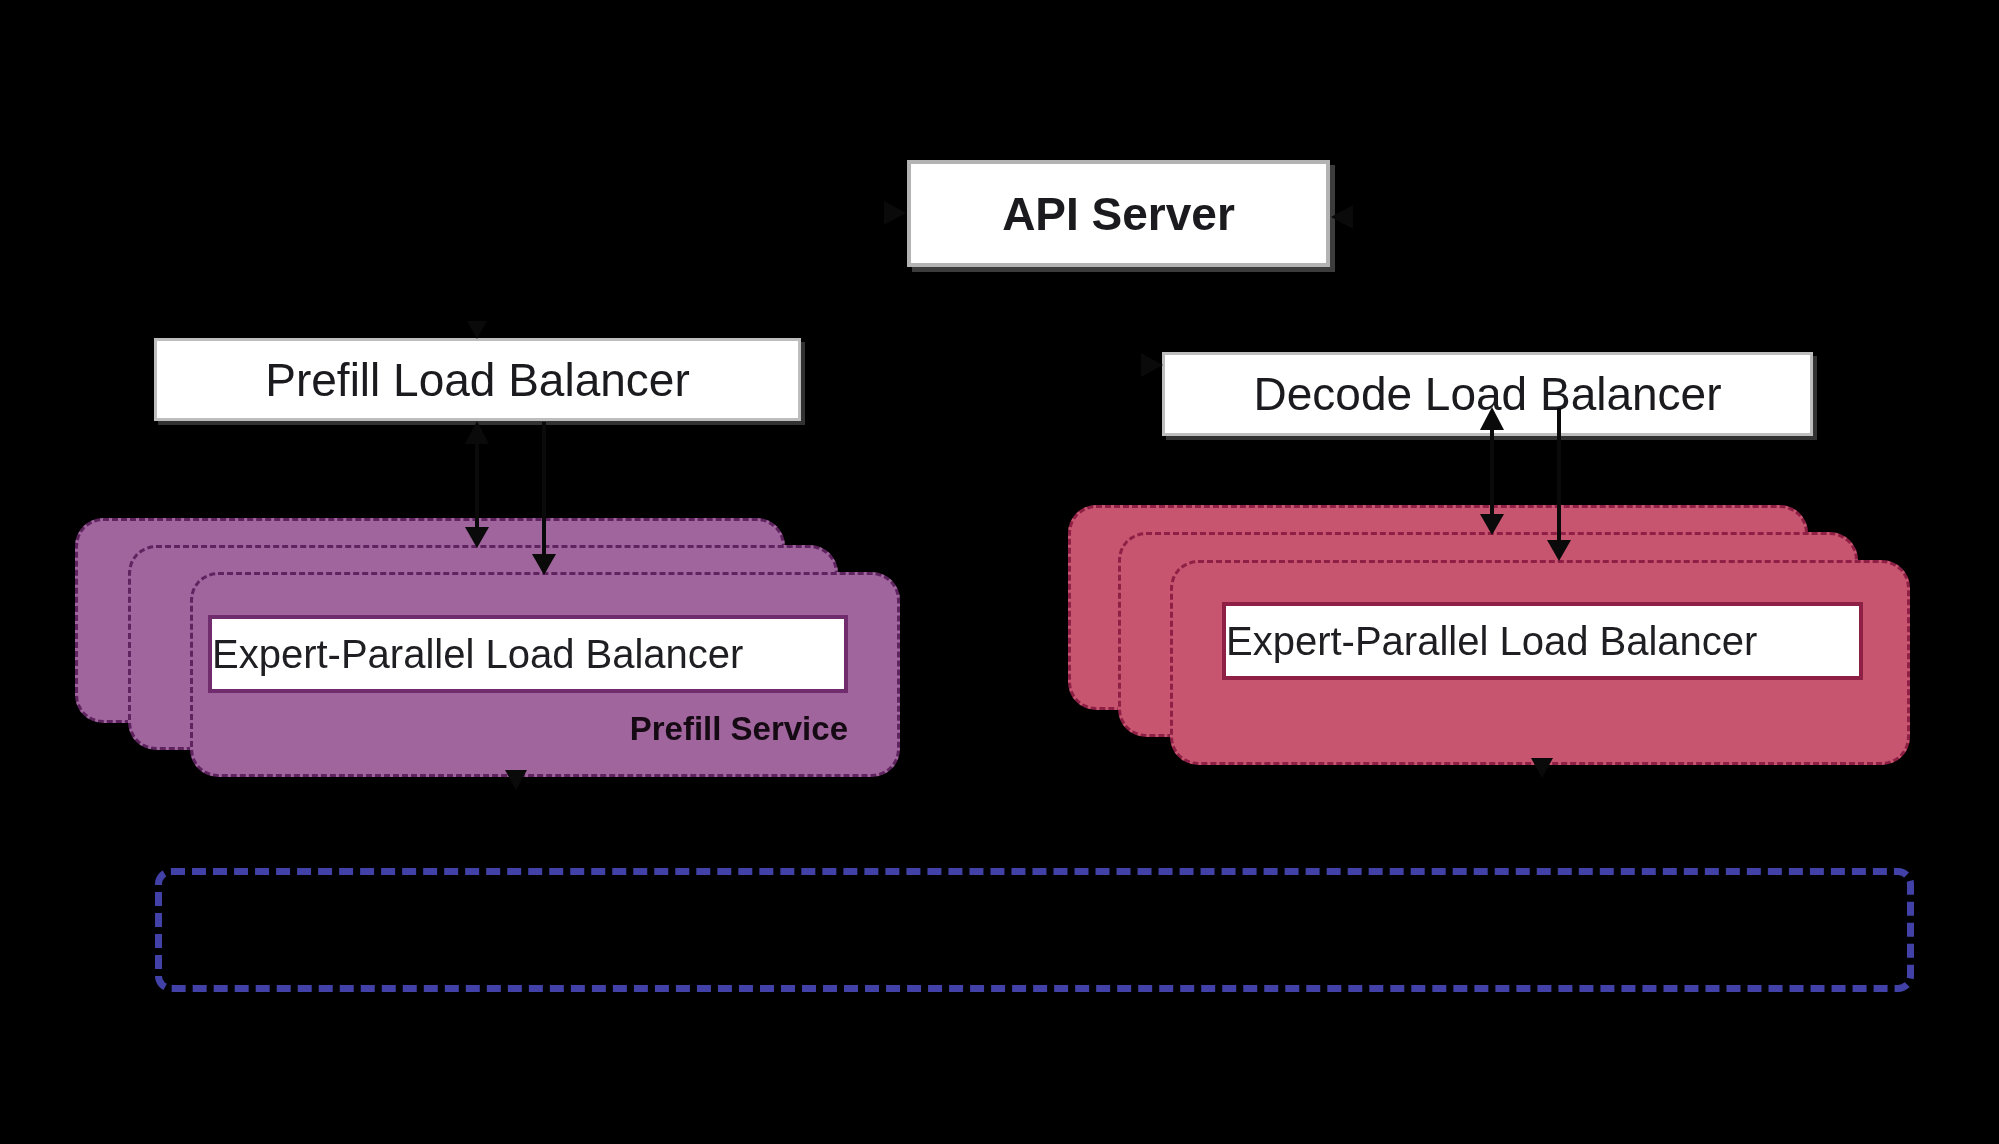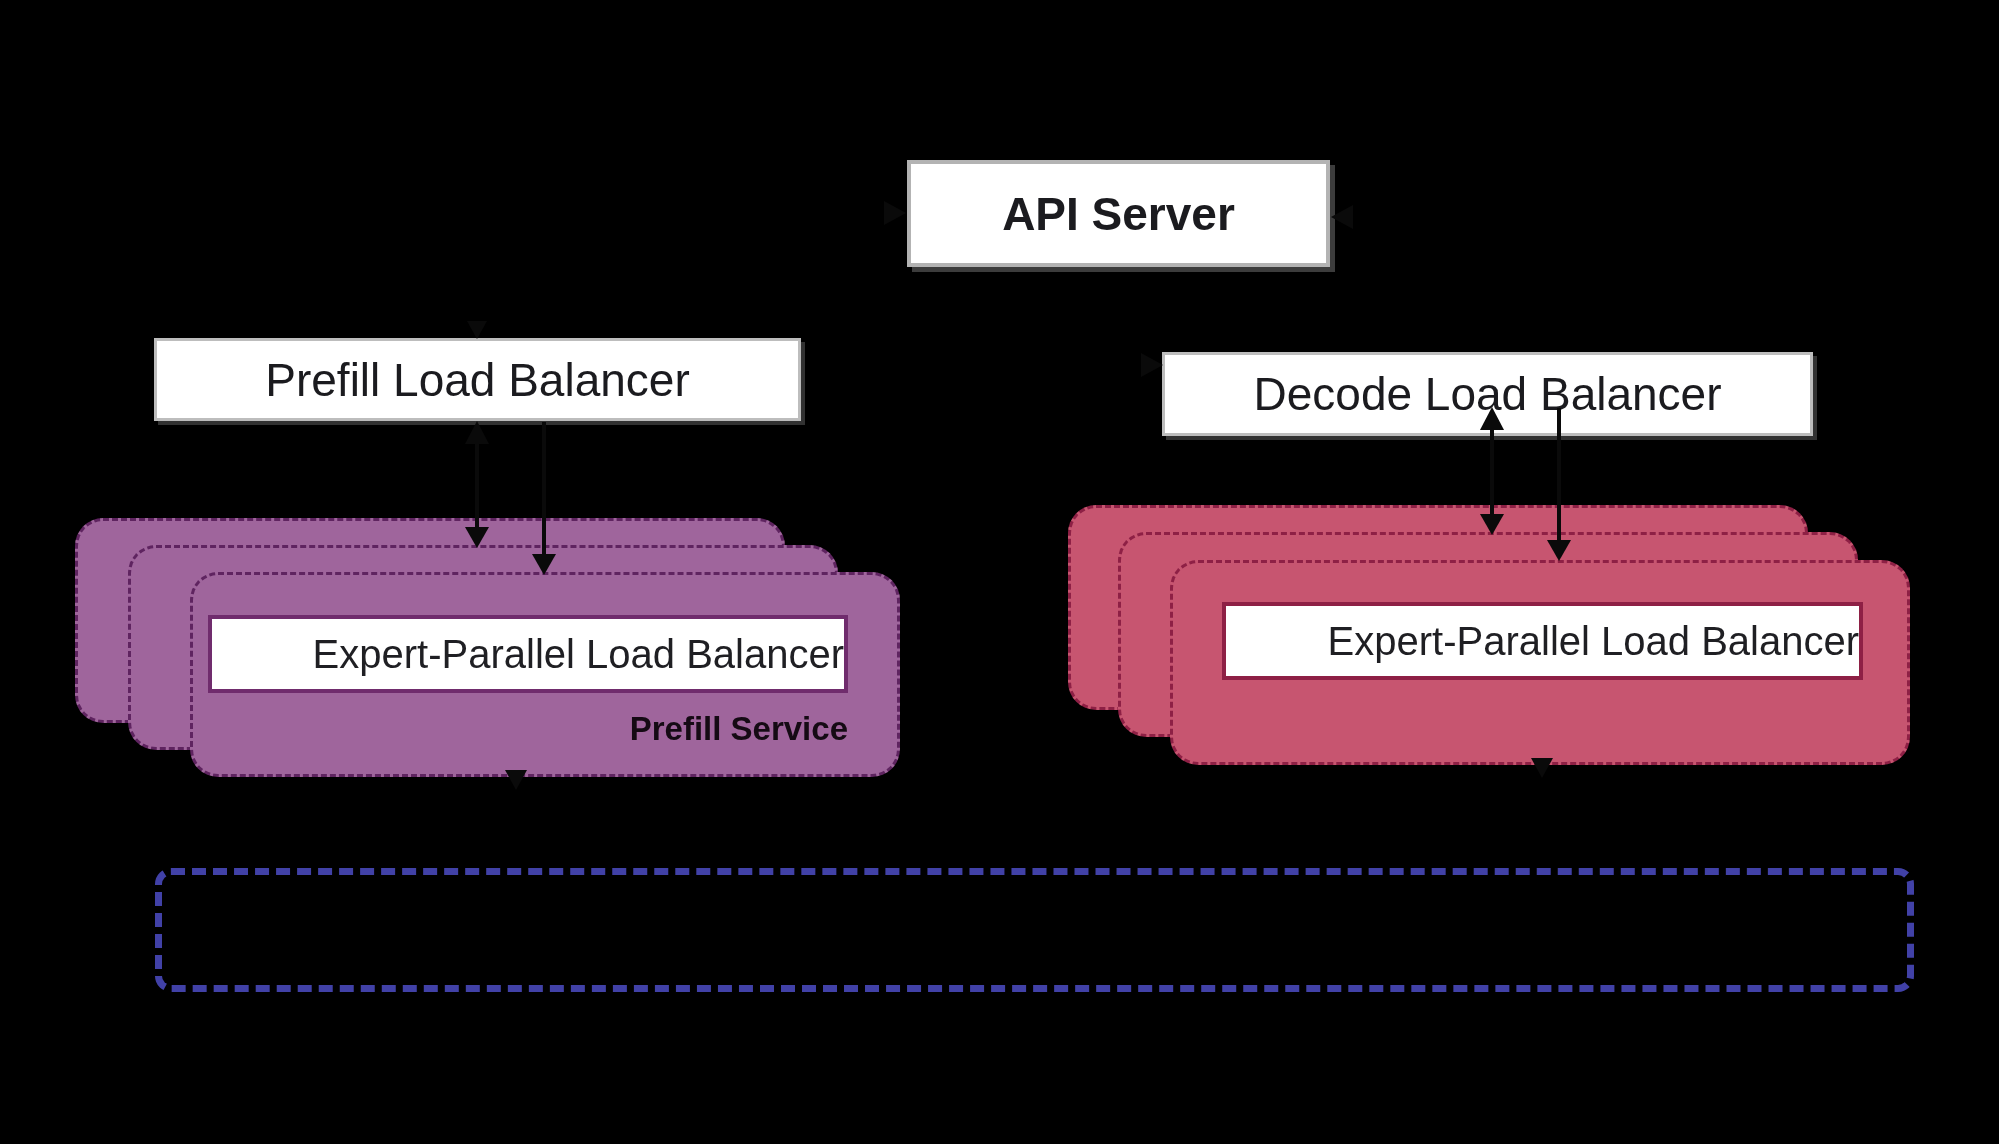--- a/index.html
+++ b/index.html
@@ -42,21 +42,21 @@
   .card.red{background:var(--red-fill);border-color:var(--red-border);width:740px;height:205px;}
 
   .p-back{left:75px;top:518px;}
   .p-mid{left:128px;top:545px;}
   .p-front{left:190px;top:572px;}
   .d-back{left:1068px;top:505px;}
   .d-mid{left:1118px;top:532px;}
   .d-front{left:1170px;top:560px;width:743px;}
 
   .eplb{
-    position:absolute;background:#ffffff;display:flex;align-items:center;justify-content:flex-end;
+    position:absolute;background:#ffffff;display:flex;align-items:center;justify-content:flex-start;
     font-size:40px;font-weight:400;color:#1f1f23;white-space:nowrap;
   }
   .eplb-purple{left:208px;top:615px;width:640px;height:78px;border:4px solid #702c6d;}
   .eplb-red{left:1222px;top:602px;width:641px;height:78px;border:4px solid var(--red-border);}
 
   .service-label{
     position:absolute;font-weight:700;font-size:33px;color:#150a14;text-align:right;white-space:nowrap;
   }
   .svc-prefill{left:208px;top:710px;width:640px;}
   .svc-decode{left:1222px;top:698px;width:641px;}

